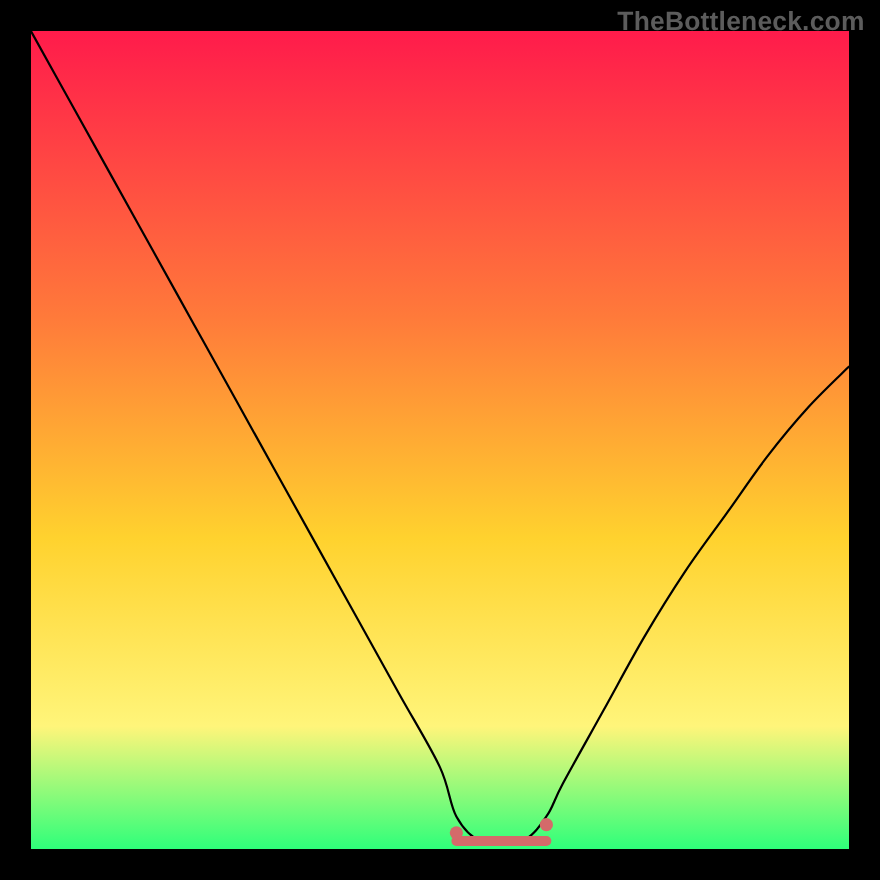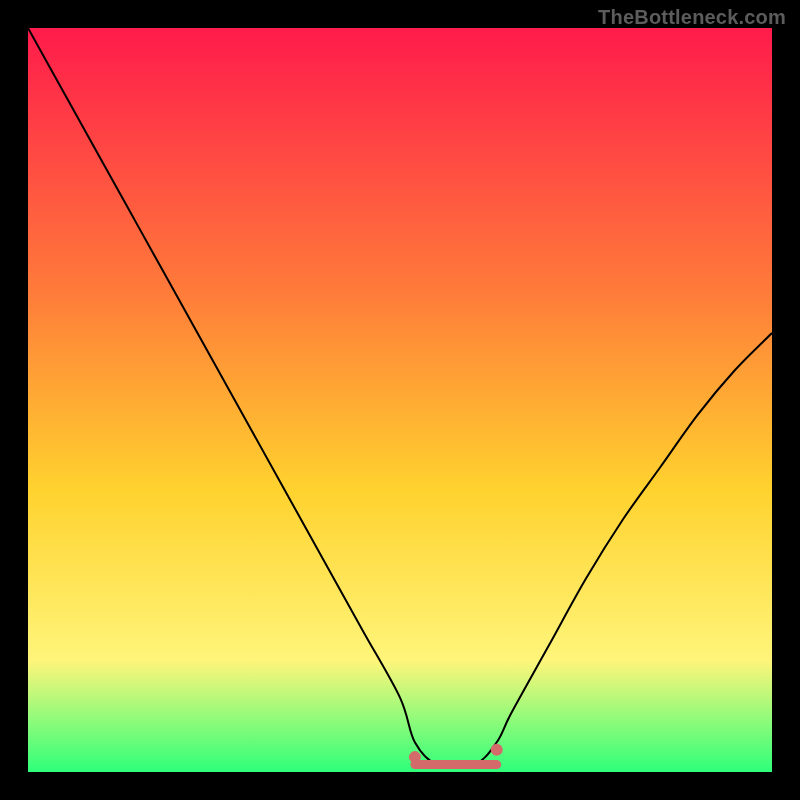--- a/index.html
+++ b/index.html
@@ -15,21 +15,21 @@
     position: relative;
     width: 800px;
     height: 800px;
     background: #000;
   }
   .watermark {
     position: absolute;
     top: 6px;
     right: 14px;
     color: #5c5c5c;
-    font-size: 20px;
+    font-size: 24px;
     font-weight: 600;
     letter-spacing: 0.2px;
     z-index: 10;
   }
   .plot-area {
     position: absolute;
     left: 28px;
     top: 28px;
     width: 744px;
     height: 744px;

